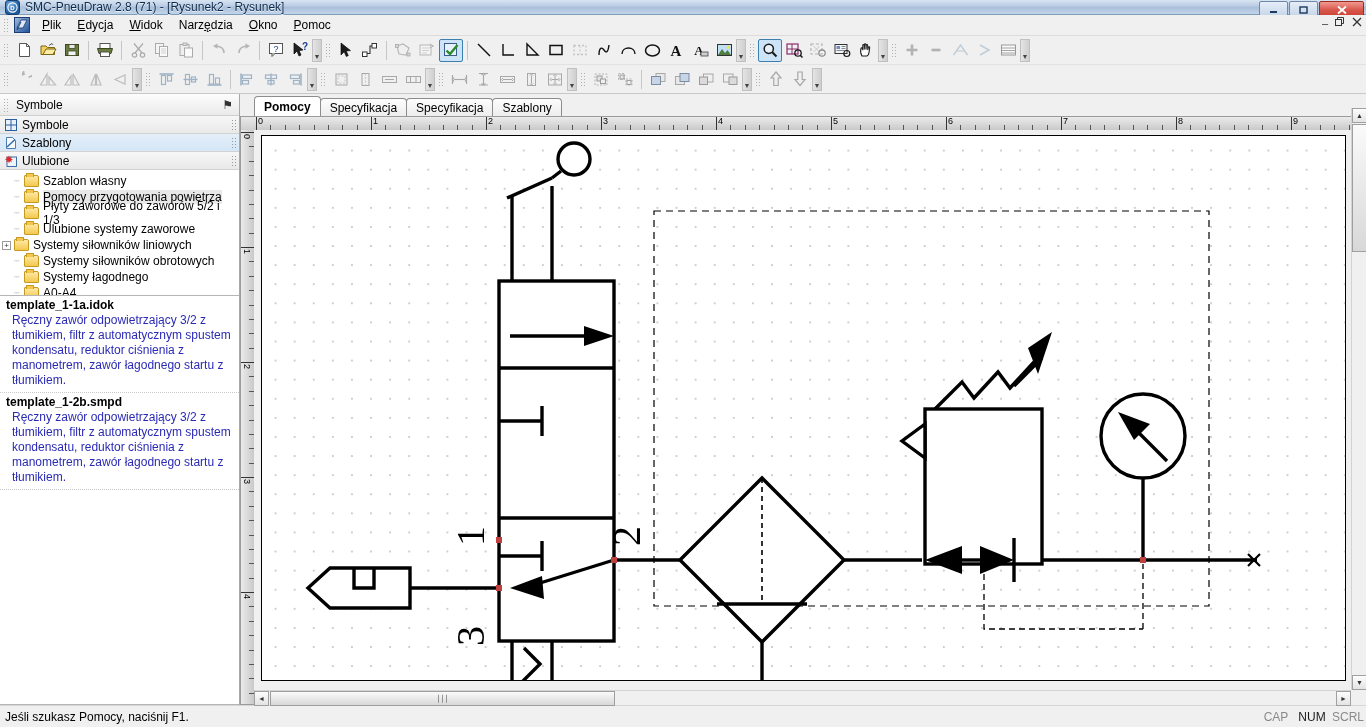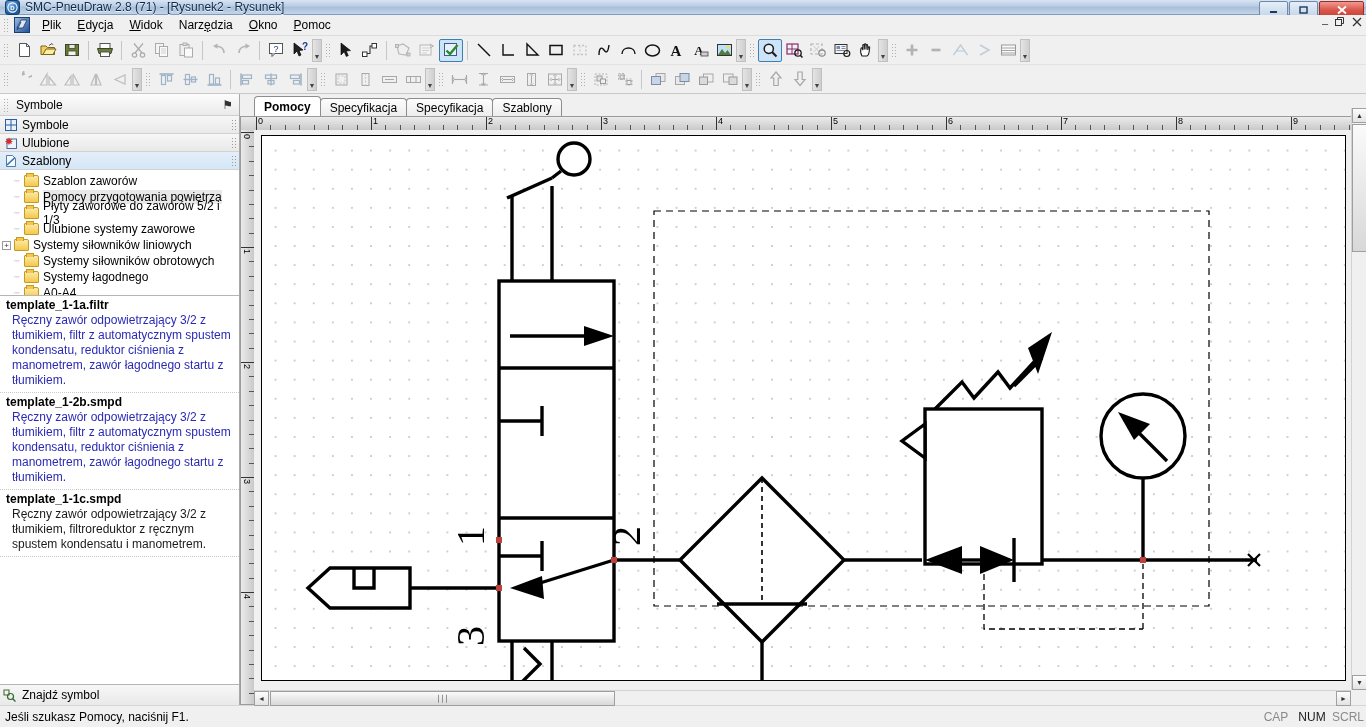--- a/index.html
+++ b/index.html
@@ -708,47 +708,47 @@
       <span class="bico">
         <svg width="12" height="12" viewBox="0 0 12 12">
             <rect x="0.5" y="0.5" width="11" height="11" fill="#e9f2fb" stroke="#2b5f9e" stroke-width="1"></rect>
             <path d="M0.5 6 h11 M6 0.5 v11" stroke="#2b5f9e" stroke-width="1"></path>
           </svg>
       </span>
       <span>Symbole</span>
       <span class="bgrip"></span>
     </div>
 
+    <div class="barrow active">
+      <span class="bico">
+        <svg width="12" height="12" viewBox="0 0 12 12">
+            <path d="M1.5 0.5 h6 l3 3 v8 h-9 z" fill="#f7fbff" stroke="#3b6fa8" stroke-width="0.9"></path>
+            <path d="M2 10 L10 2.5" stroke="#3b6fa8" stroke-width="1.6"></path>
+          </svg>
+      </span>
+      <span>Szablony</span>
+      <span class="bgrip"></span>
+    </div>
+
     <div class="barrow">
       <span class="bico">
         <svg width="12" height="12" viewBox="0 0 12 12">
             <rect x="2" y="2" width="9.5" height="9.5" fill="#eef4fb" stroke="#2b5f9e" stroke-width="0.9"></rect>
             <path d="M4 0.5 L4.9 2.6 L7 1.7 L6.1 3.8 L8.2 4.7 L6.1 5 L7 7.1 L4.9 6.2 L4 8.3 L3.1 6.2 L1 7.1 L1.9 5 L-0.2 4.7 L1.9 3.8 L1 1.7 L3.1 2.6 Z" fill="#d62b2b"></path>
           </svg>
       </span>
       <span>Ulubione</span>
       <span class="bgrip"></span>
     </div>
 
-    <div class="barrow active">
-      <span class="bico">
-        <svg width="12" height="12" viewBox="0 0 12 12">
-            <path d="M1.5 0.5 h6 l3 3 v8 h-9 z" fill="#f7fbff" stroke="#3b6fa8" stroke-width="0.9"></path>
-            <path d="M2 10 L10 2.5" stroke="#3b6fa8" stroke-width="1.6"></path>
-          </svg>
-      </span>
-      <span>Szablony</span>
-      <span class="bgrip"></span>
-    </div>
-
     <div id="tree">
       <div class="tnode">
         <span class="dots">┄</span>
         <span class="folder"></span>
-        <span class="tlabel">Szablon zaworów</span>
+        <span class="tlabel">Szablon własny</span>
       </div>
       <div class="tnode">
         <span class="dots">┄</span>
         <span class="folder"></span>
         <span class="tlabel hl">Pomocy przygotowania powietrza</span>
       </div>
       <div class="tnode">
         <span class="dots">┄</span>
         <span class="folder"></span>
         <span class="tlabel">Płyty zaworowe do zaworów 5/2 i 1/3</span>
@@ -775,44 +775,29 @@
       </div>
       <div class="tnode">
         <span class="dots">┄</span>
         <span class="folder"></span>
         <span class="tlabel">A0-A4</span>
       </div>
     </div>
 
     <div id="tmplist">
       <div class="tmpitem">
-        <div class="tmpname">template_1-1a.filtr</div>
+        <div class="tmpname">template_1-1a.idok</div>
         <div class="tmpdesc">Ręczny zawór odpowietrzający 3/2 z tłumikiem, filtr z automatycznym spustem kondensatu, reduktor ciśnienia z manometrem, zawór łagodnego startu z tłumikiem.</div>
       </div>
       <div class="tmpitem">
         <div class="tmpname">template_1-2b.smpd</div>
         <div class="tmpdesc">Ręczny zawór odpowietrzający 3/2 z tłumikiem, filtr z automatycznym spustem kondensatu, reduktor ciśnienia z manometrem, zawór łagodnego startu z tłumikiem.</div>
       </div>
-      <div class="tmpitem">
-        <div class="tmpname">template_1-1c.smpd</div>
-        <div class="tmpdesc dark">Ręczny zawór odpowietrzający 3/2 z tłumikiem, filtroreduktor z ręcznym spustem kondensatu i manometrem.</div>
-      </div>
-    </div>
-
-    <div id="dockfoot">
-      <span class="bico">
-        <svg width="13" height="13" viewBox="0 0 13 13">
-            <path d="M1 1 h5 v5 h-5 z" fill="none" stroke="#4a6a3a" stroke-width="1.1"></path>
-            <circle cx="7.5" cy="7.5" r="3" fill="none" stroke="#2f6b2f" stroke-width="1.2"></circle>
-            <path d="M9.7 9.7 L12.5 12.5" stroke="#2f6b2f" stroke-width="1.3"></path>
-          </svg>
-      </span>
-      <span>Znajdź symbol</span>
-      <span class="bgrip"></span>
-    </div>
+    </div>
+
   </div>
 
   <div id="pane">
     <div id="tabstrip">
       <div class="tab active">Pomocy</div>
       <div class="tab">Specyfikacja</div>
       <div class="tab">Specyfikacja</div>
       <div class="tab">Szablony</div>
     </div>
 

